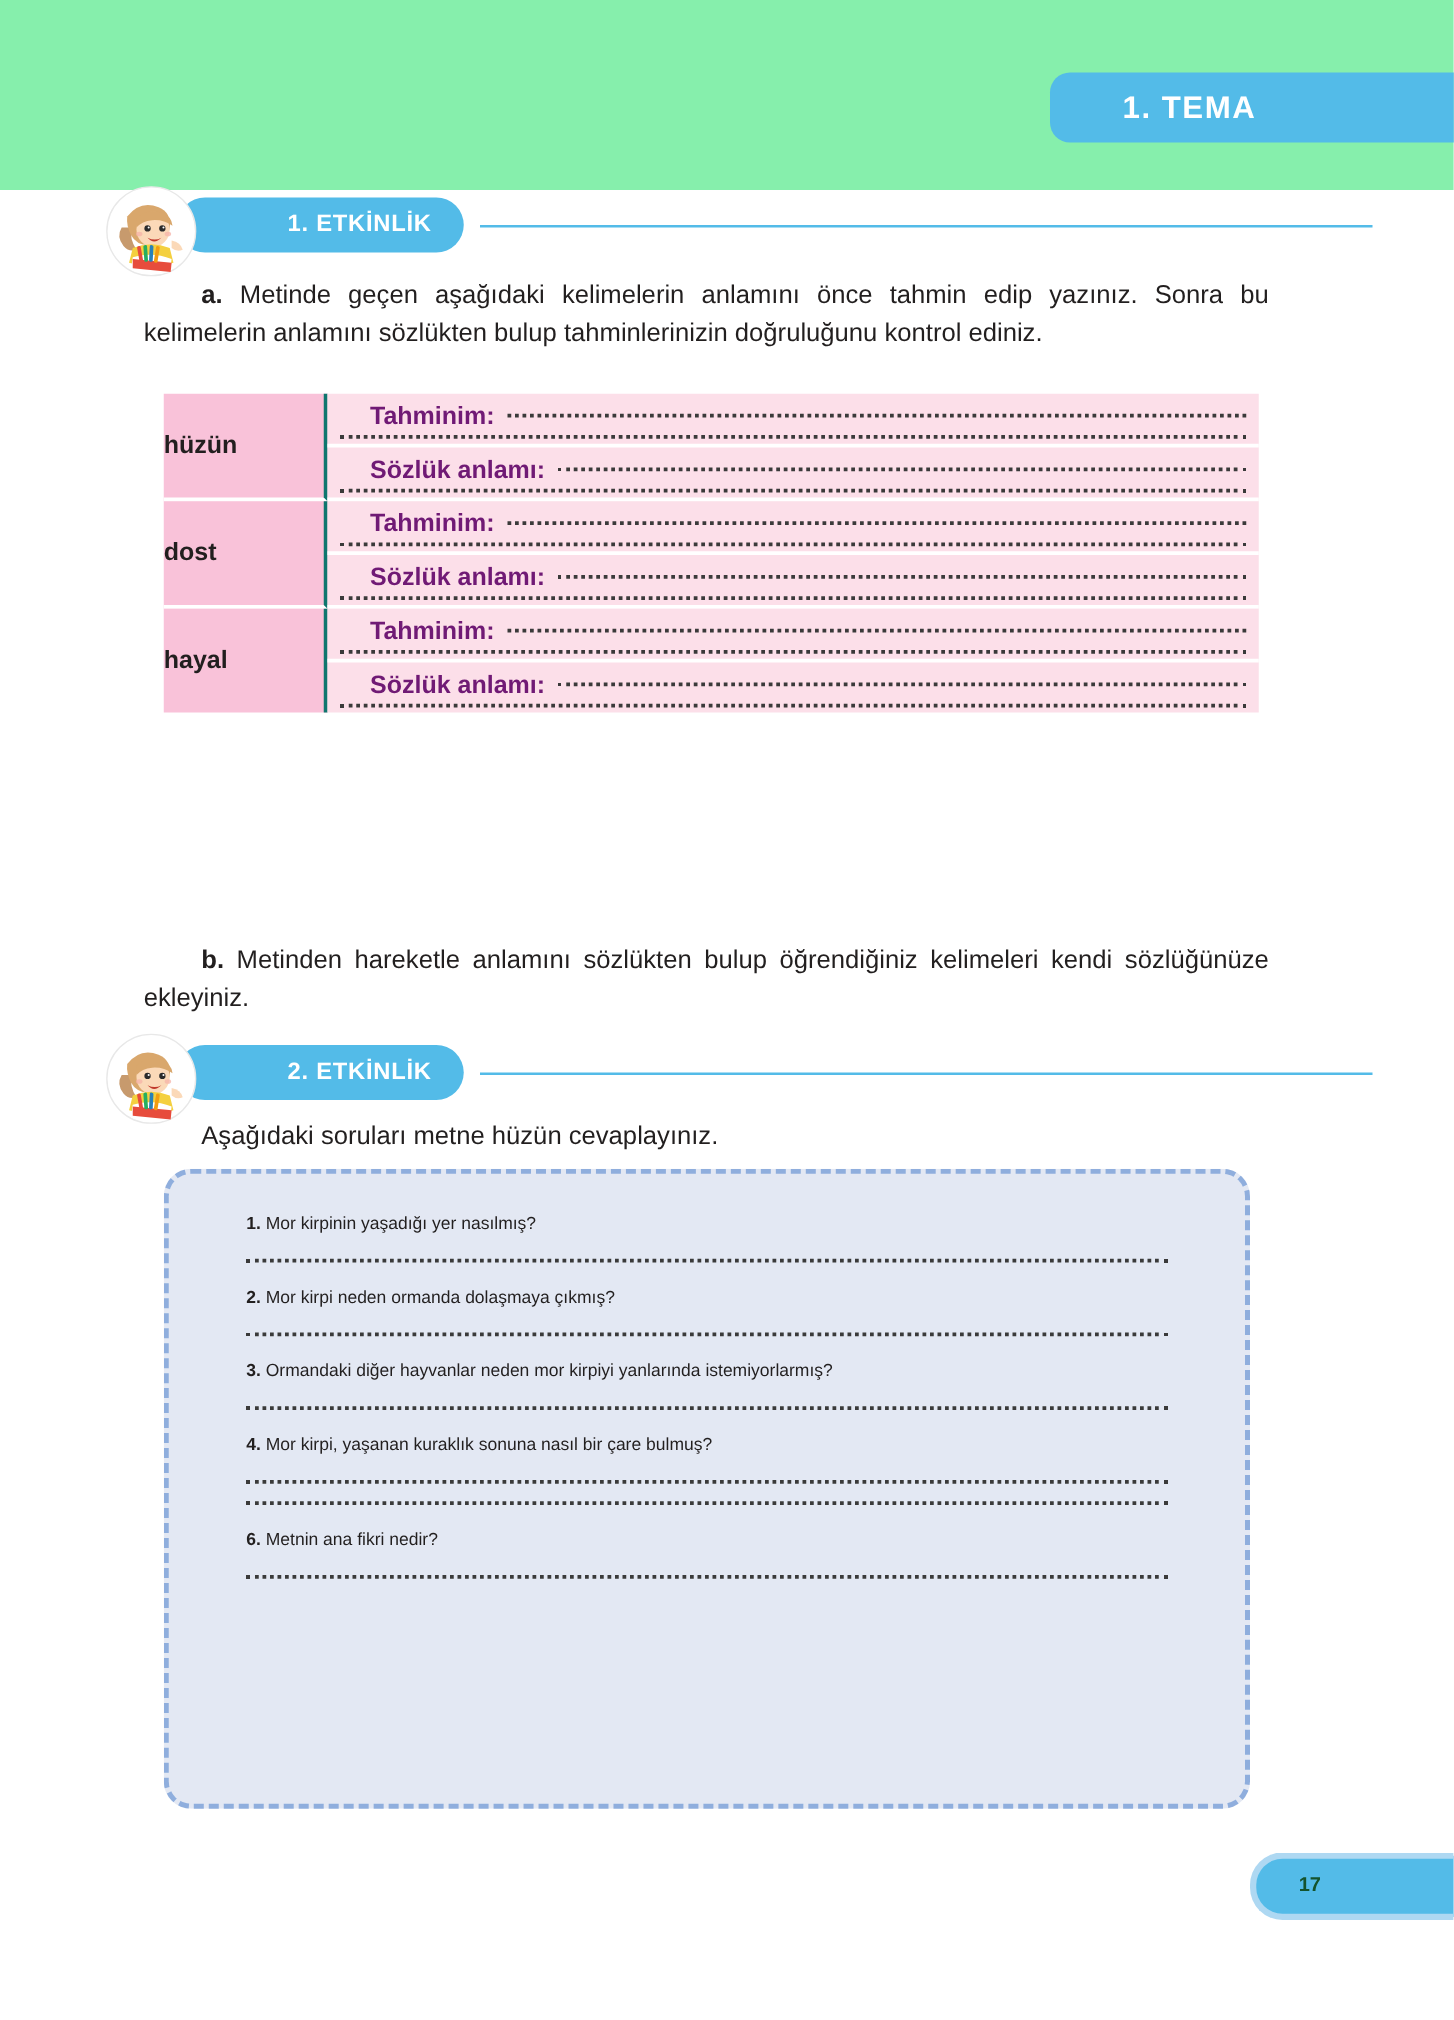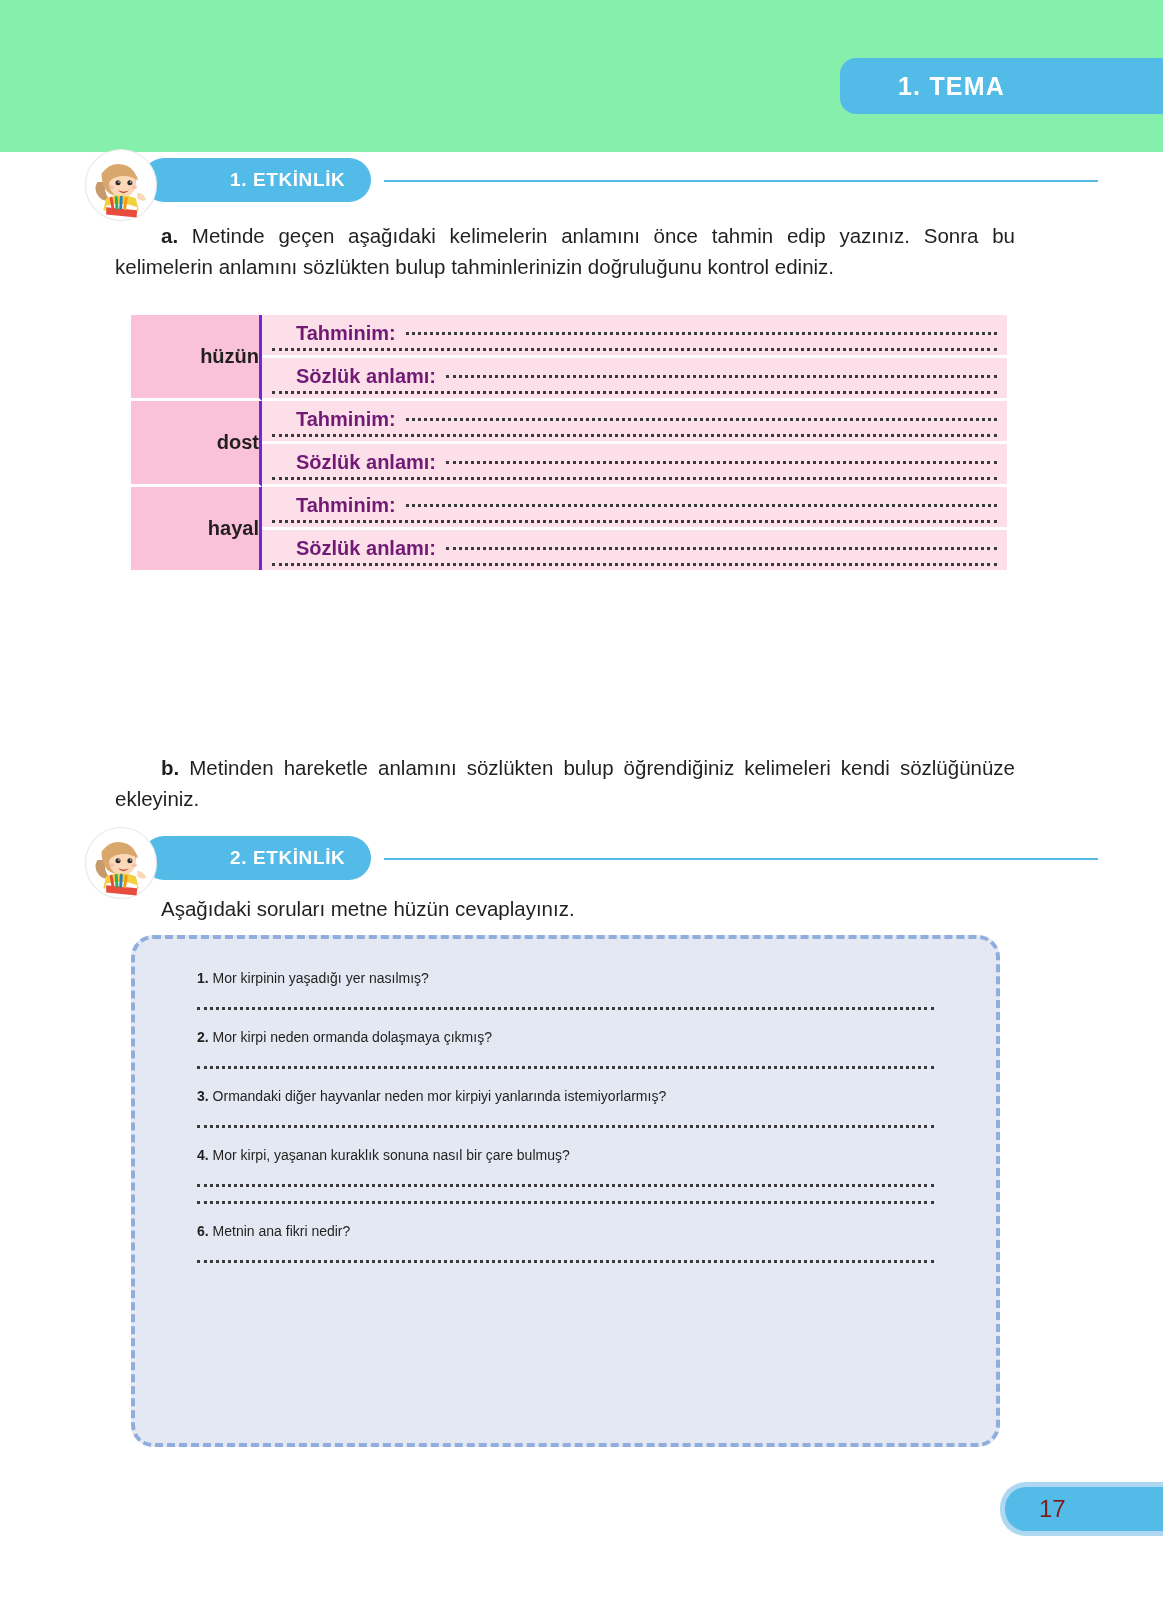--- a/index.html
+++ b/index.html
@@ -109,27 +109,27 @@
     position: absolute;
     left: 131px;
     top: 315px;
     width: 876px;
     border-collapse: separate;
     border-spacing: 0;
   }
   .vocab-table .word-cell {
     width: 131px;
     background: #f9c2d9;
-    text-align: right;
+    text-align: left;
     vertical-align: middle;
     font-size: 20px;
     font-weight: bold;
     color: #221f1f;
     border-bottom: 3px solid #ffffff;
-    border-right: 3px solid #6d28d9;
+    border-right: 3px solid #0f766e;
   }
   .vocab-table tr:last-child .word-cell { border-bottom: none; }
 
   .vocab-table .ans-cell {
     background: #fcdfe9;
     padding: 0;
     border-bottom: 3px solid #ffffff;
   }
   .vocab-table tr:last-child .ans-cell { border-bottom: none; }
 
@@ -200,23 +200,23 @@
     height: 54px;
     background: #53bbe8;
     border: 5px solid #aed8f2;
     border-right: none;
     border-radius: 26px 0 0 26px;
     display: flex;
     align-items: center;
     padding-left: 34px;
   }
   .page-num span {
-    color: #7f1d1d;
-    font-size: 24px;
-    font-weight: normal;
+    color: #14532d;
+    font-size: 16px;
+    font-weight: bold;
   }
 </style>
 </head>
 <body>
 
 <div class="header-band">
   <div class="tema-pill">
     <span>1. TEMA</span>
   </div>
 </div>

